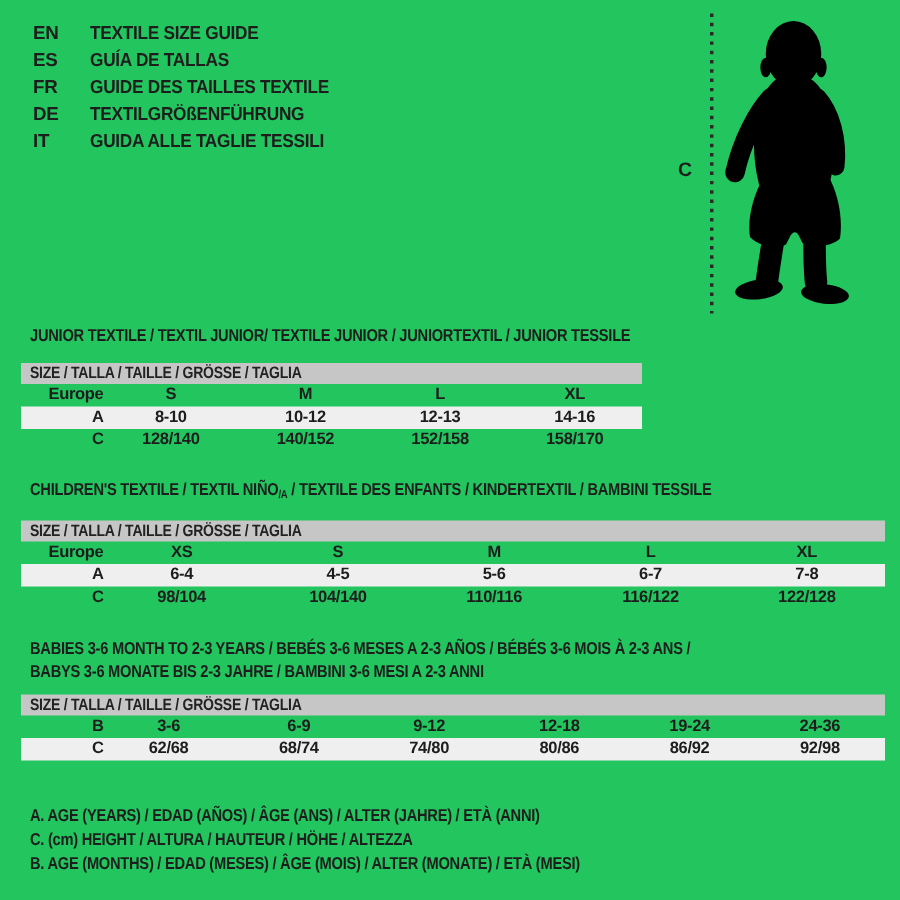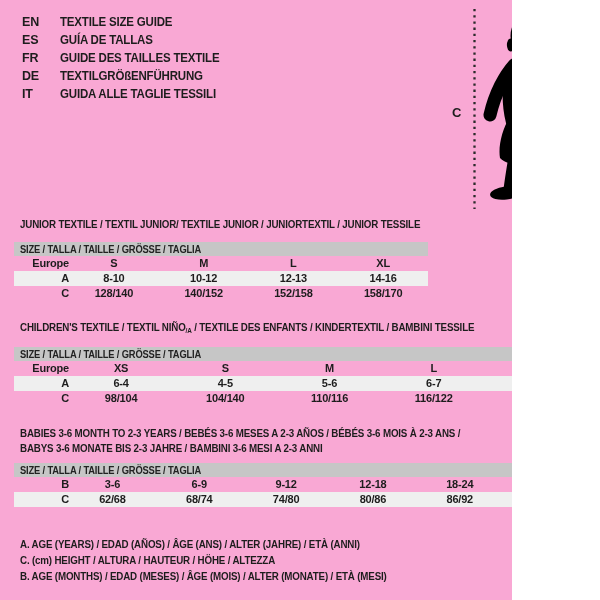--- a/index.html
+++ b/index.html
@@ -1,17 +1,17 @@
 <!DOCTYPE html>
 <html><head>
 <meta charset="utf-8">
 <style>
   html,body{margin:0;padding:0;background:#fff;}
   .canvas{
-    position:relative;width:512px;height:600px;background:#f9a8d4;overflow:hidden;
+    position:relative;width:600px;height:600px;background:#22c55e;overflow:hidden;
     font-family:"Liberation Sans","DejaVu Sans",sans-serif;
     font-weight:700;color:#1d1d1d;letter-spacing:-0.2px;
   }
   
   .lang-list{position:absolute;left:22px;top:13px;}
   .lang-row{display:flex;line-height:18px;font-size:12.5px;}
   .lang-code{width:38px;flex:0 0 38px;}
   .lang-label{white-space:nowrap;display:inline-block;transform:scaleX(0.92);transform-origin:0 50%;}
   
   .height-line{position:absolute;left:472px;top:8px;}
@@ -162,21 +162,21 @@
     <div class="size-bar">
       <span class="condense">SIZE / TALLA / TAILLE / GRÖSSE / TAGLIA</span>
     </div>
     <div class="rows">
       <div class="tr cols6">
         <div class="td lbl">B</div>
         <div class="td">3-6</div>
         <div class="td">6-9</div>
         <div class="td">9-12</div>
         <div class="td">12-18</div>
-        <div class="td">18-24</div>
+        <div class="td">19-24</div>
         <div class="td">24-36</div>
       </div>
       <div class="tr cols6">
         <div class="td lbl">C</div>
         <div class="td">62/68</div>
         <div class="td">68/74</div>
         <div class="td">74/80</div>
         <div class="td">80/86</div>
         <div class="td">86/92</div>
         <div class="td">92/98</div>

